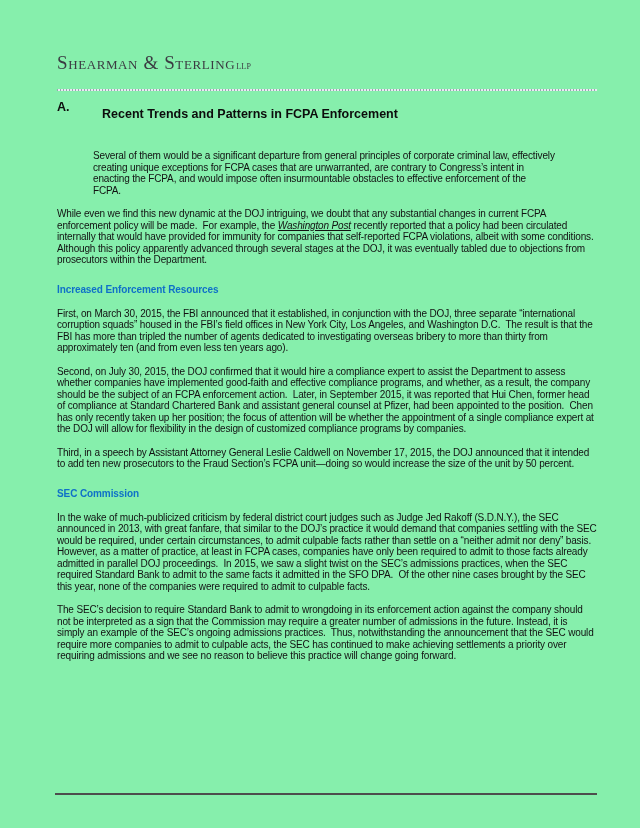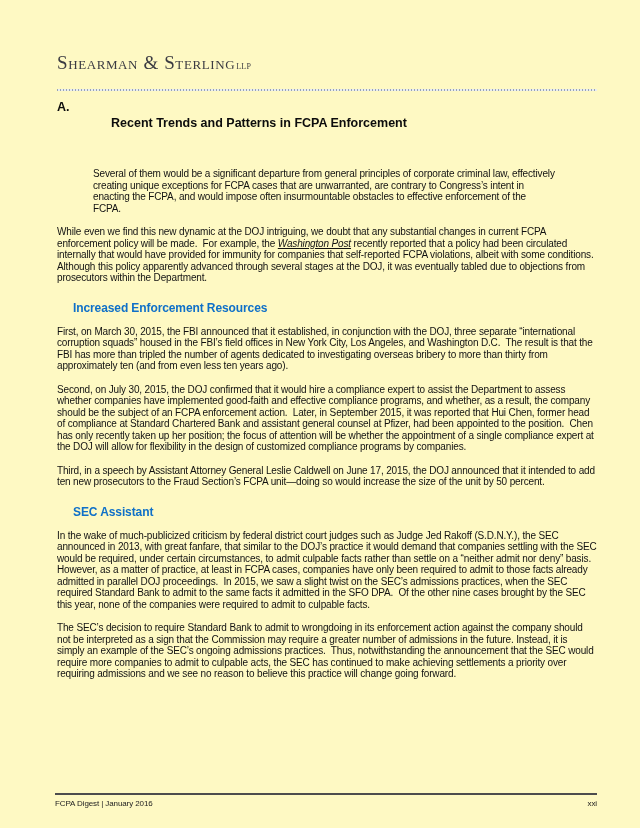--- a/index.html
+++ b/index.html
@@ -1,20 +1,20 @@
 <!DOCTYPE html>
 <html><head>
 <meta charset="utf-8">
 <style>
   html, body { margin: 0; padding: 0; background: #ffffff; }
   .page {
     position: relative;
     width: 640px;
     height: 828px;
-    background: #fef9c3;
+    background: #86efac;
     font-family: "Liberation Sans", sans-serif;
     color: #111111;
     overflow: hidden;
     box-sizing: border-box;
   }
   .content {
     position: absolute;
     left: 57px;
     width: 540px;
     top: 0;
@@ -44,38 +44,38 @@
   
   .section-heading {
     display: flex;
     margin-top: 9px;
     font-weight: bold;
     font-size: 12.5px;
     line-height: 15px;
     color: #0c0c0c;
   }
   .section-heading .sec-label { width: 38px; flex: 0 0 38px; }
-  .section-heading h1 { margin: 16px; font-size: 12.5px; line-height: 15px; font-weight: bold; }
+  .section-heading h1 { margin: 7px; font-size: 12.5px; line-height: 15px; font-weight: bold; }
   
   p.body-par {
     margin: 12px 0 0 0;
     font-size: 10px;
     letter-spacing: -0.15px;
     line-height: 11.5px;
     white-space: pre-wrap;
     color: #111111;
   }
   p.body-par em { font-style: italic; text-decoration: underline; }
   p.quote {
     margin: 21px 0 0 36px;
     width: 462px;
   }
   h2.subhead {
-    margin: 18px 0 0 16px;
-    font-size: 12px;
+    margin: 18px 0 0 0;
+    font-size: 10px;
     letter-spacing: -0.1px;
     line-height: 12px;
     font-weight: bold;
     color: #0f70c8;
   }
   
   .footer {
     position: absolute;
     left: 55px;
     width: 542px;
@@ -107,29 +107,25 @@
     </div>
 
     <p class="body-par quote">Several of them would be a significant departure from general principles of corporate criminal law, effectively creating unique exceptions for FCPA cases that are unwarranted, are contrary to Congress’s intent in enacting the FCPA, and would impose often insurmountable obstacles to effective enforcement of the FCPA.</p>
 
     <p class="body-par"><span>While even we find this new dynamic at the DOJ intriguing, we doubt that any substantial changes in current FCPA enforcement policy will be made.  For example, the </span><em>Washington Post</em><span> recently reported that a policy had been circulated internally that would have provided for immunity for companies that self-reported FCPA violations, albeit with some conditions.  Although this policy apparently advanced through several stages at the DOJ, it was eventually tabled due to objections from prosecutors within the Department.</span></p>
 
     <h2 class="subhead">Increased Enforcement Resources</h2>
 
     <p class="body-par">First, on March 30, 2015, the FBI announced that it established, in conjunction with the DOJ, three separate “international corruption squads” housed in the FBI’s field offices in New York City, Los Angeles, and Washington D.C.  The result is that the FBI has more than tripled the number of agents dedicated to investigating overseas bribery to more than thirty from approximately ten (and from even less ten years ago).</p>
     <p class="body-par">Second, on July 30, 2015, the DOJ confirmed that it would hire a compliance expert to assist the Department to assess whether companies have implemented good-faith and effective compliance programs, and whether, as a result, the company should be the subject of an FCPA enforcement action.  Later, in September 2015, it was reported that Hui Chen, former head of compliance at Standard Chartered Bank and assistant general counsel at Pfizer, had been appointed to the position.  Chen has only recently taken up her position; the focus of attention will be whether the appointment of a single compliance expert at the DOJ will allow for flexibility in the design of customized compliance programs by companies.</p>
-    <p class="body-par">Third, in a speech by Assistant Attorney General Leslie Caldwell on June 17, 2015, the DOJ announced that it intended to add ten new prosecutors to the Fraud Section’s FCPA unit—doing so would increase the size of the unit by 50 percent.</p>
+    <p class="body-par">Third, in a speech by Assistant Attorney General Leslie Caldwell on November 17, 2015, the DOJ announced that it intended to add ten new prosecutors to the Fraud Section’s FCPA unit—doing so would increase the size of the unit by 50 percent.</p>
 
-    <h2 class="subhead">SEC Assistant</h2>
+    <h2 class="subhead">SEC Commission</h2>
 
     <p class="body-par">In the wake of much-publicized criticism by federal district court judges such as Judge Jed Rakoff (S.D.N.Y.), the SEC announced in 2013, with great fanfare, that similar to the DOJ’s practice it would demand that companies settling with the SEC would be required, under certain circumstances, to admit culpable facts rather than settle on a “neither admit nor deny” basis.  However, as a matter of practice, at least in FCPA cases, companies have only been required to admit to those facts already admitted in parallel DOJ proceedings.  In 2015, we saw a slight twist on the SEC’s admissions practices, when the SEC required Standard Bank to admit to the same facts it admitted in the SFO DPA.  Of the other nine cases brought by the SEC this year, none of the companies were required to admit to culpable facts.</p>
     <p class="body-par">The SEC’s decision to require Standard Bank to admit to wrongdoing in its enforcement action against the company should not be interpreted as a sign that the Commission may require a greater number of admissions in the future. Instead, it is simply an example of the SEC’s ongoing admissions practices.  Thus, notwithstanding the announcement that the SEC would require more companies to admit to culpable acts, the SEC has continued to make achieving settlements a priority over requiring admissions and we see no reason to believe this practice will change going forward.</p>
 
   </div>
 
   <div class="footer">
     <div class="footer-rule"></div>
-    <div class="footer-row">
-      <span>FCPA Digest | January 2016</span>
-      <span>xxi</span>
-    </div>
   </div>
 </div>
 
 </body></html>

